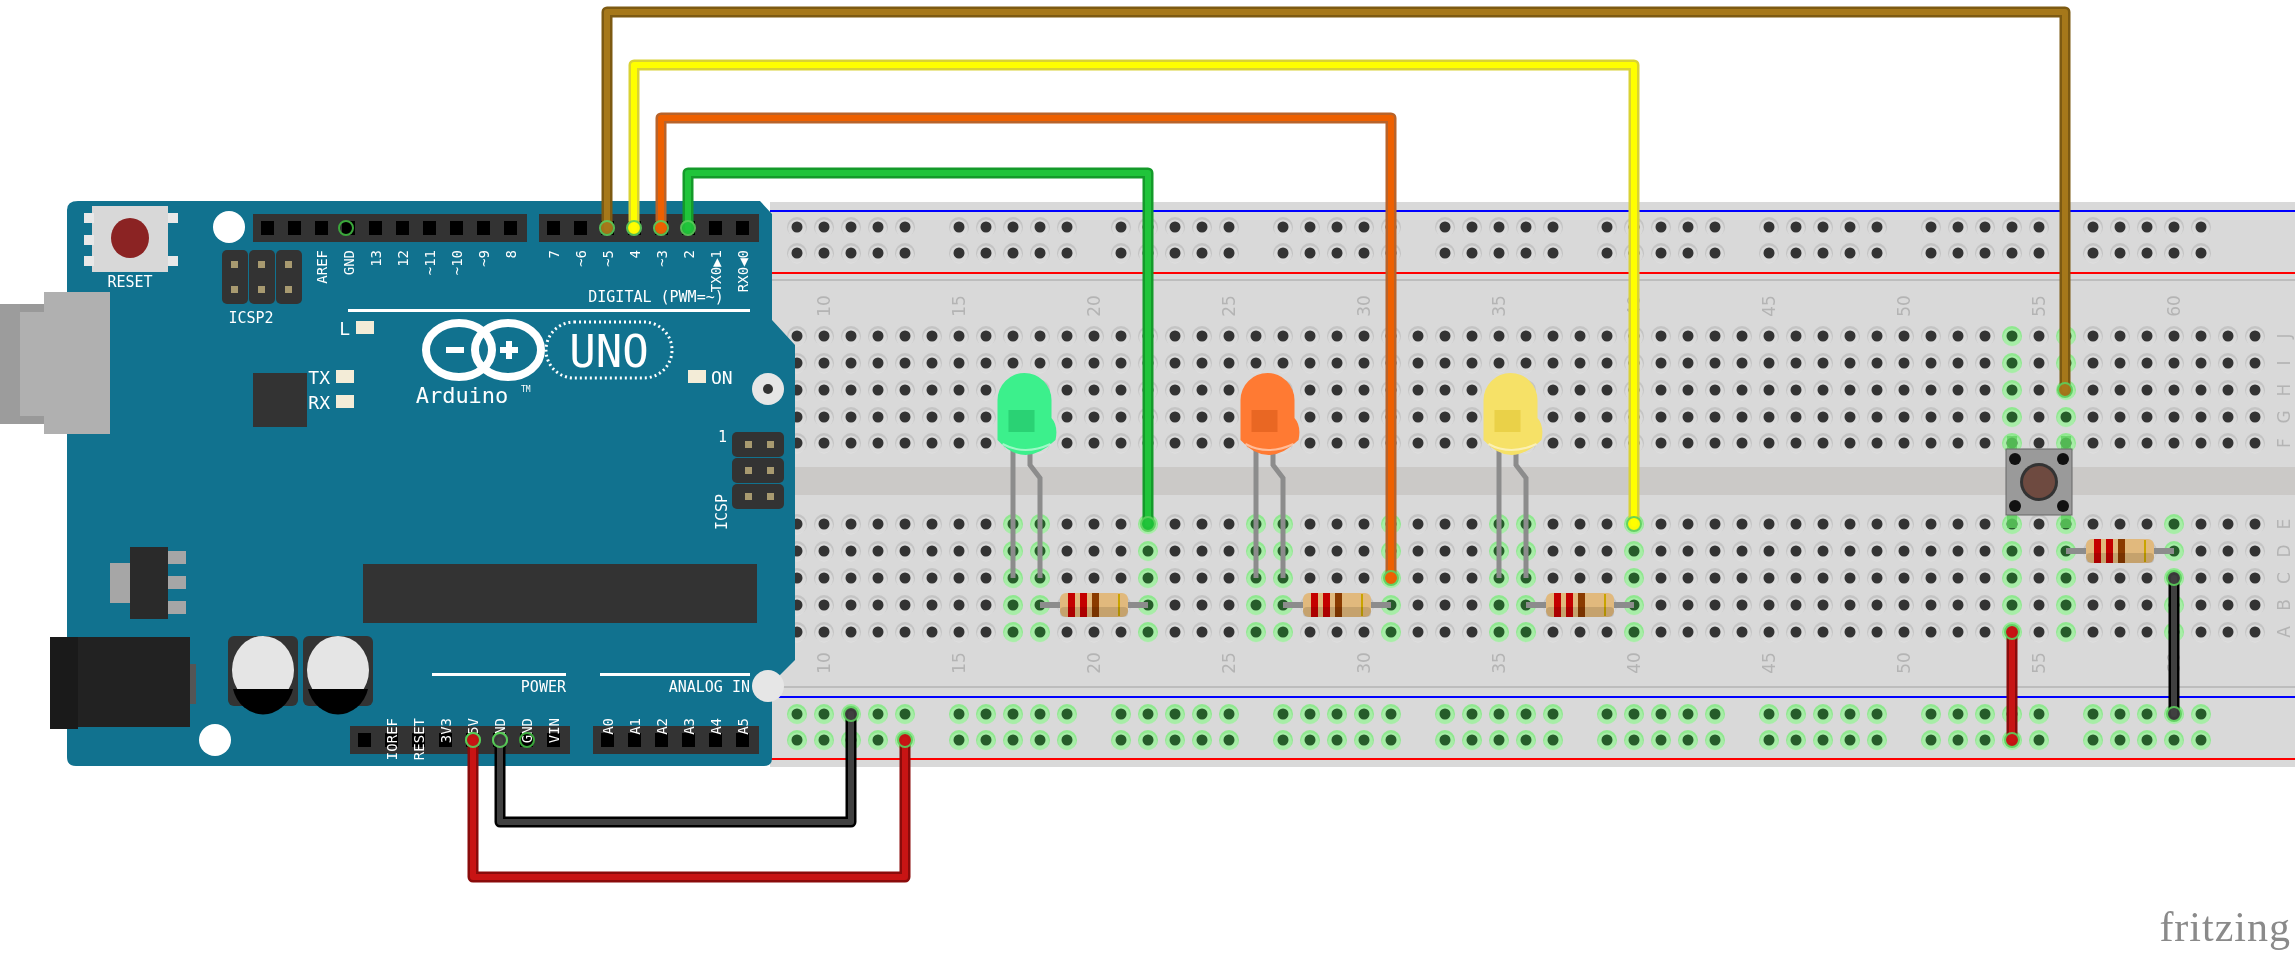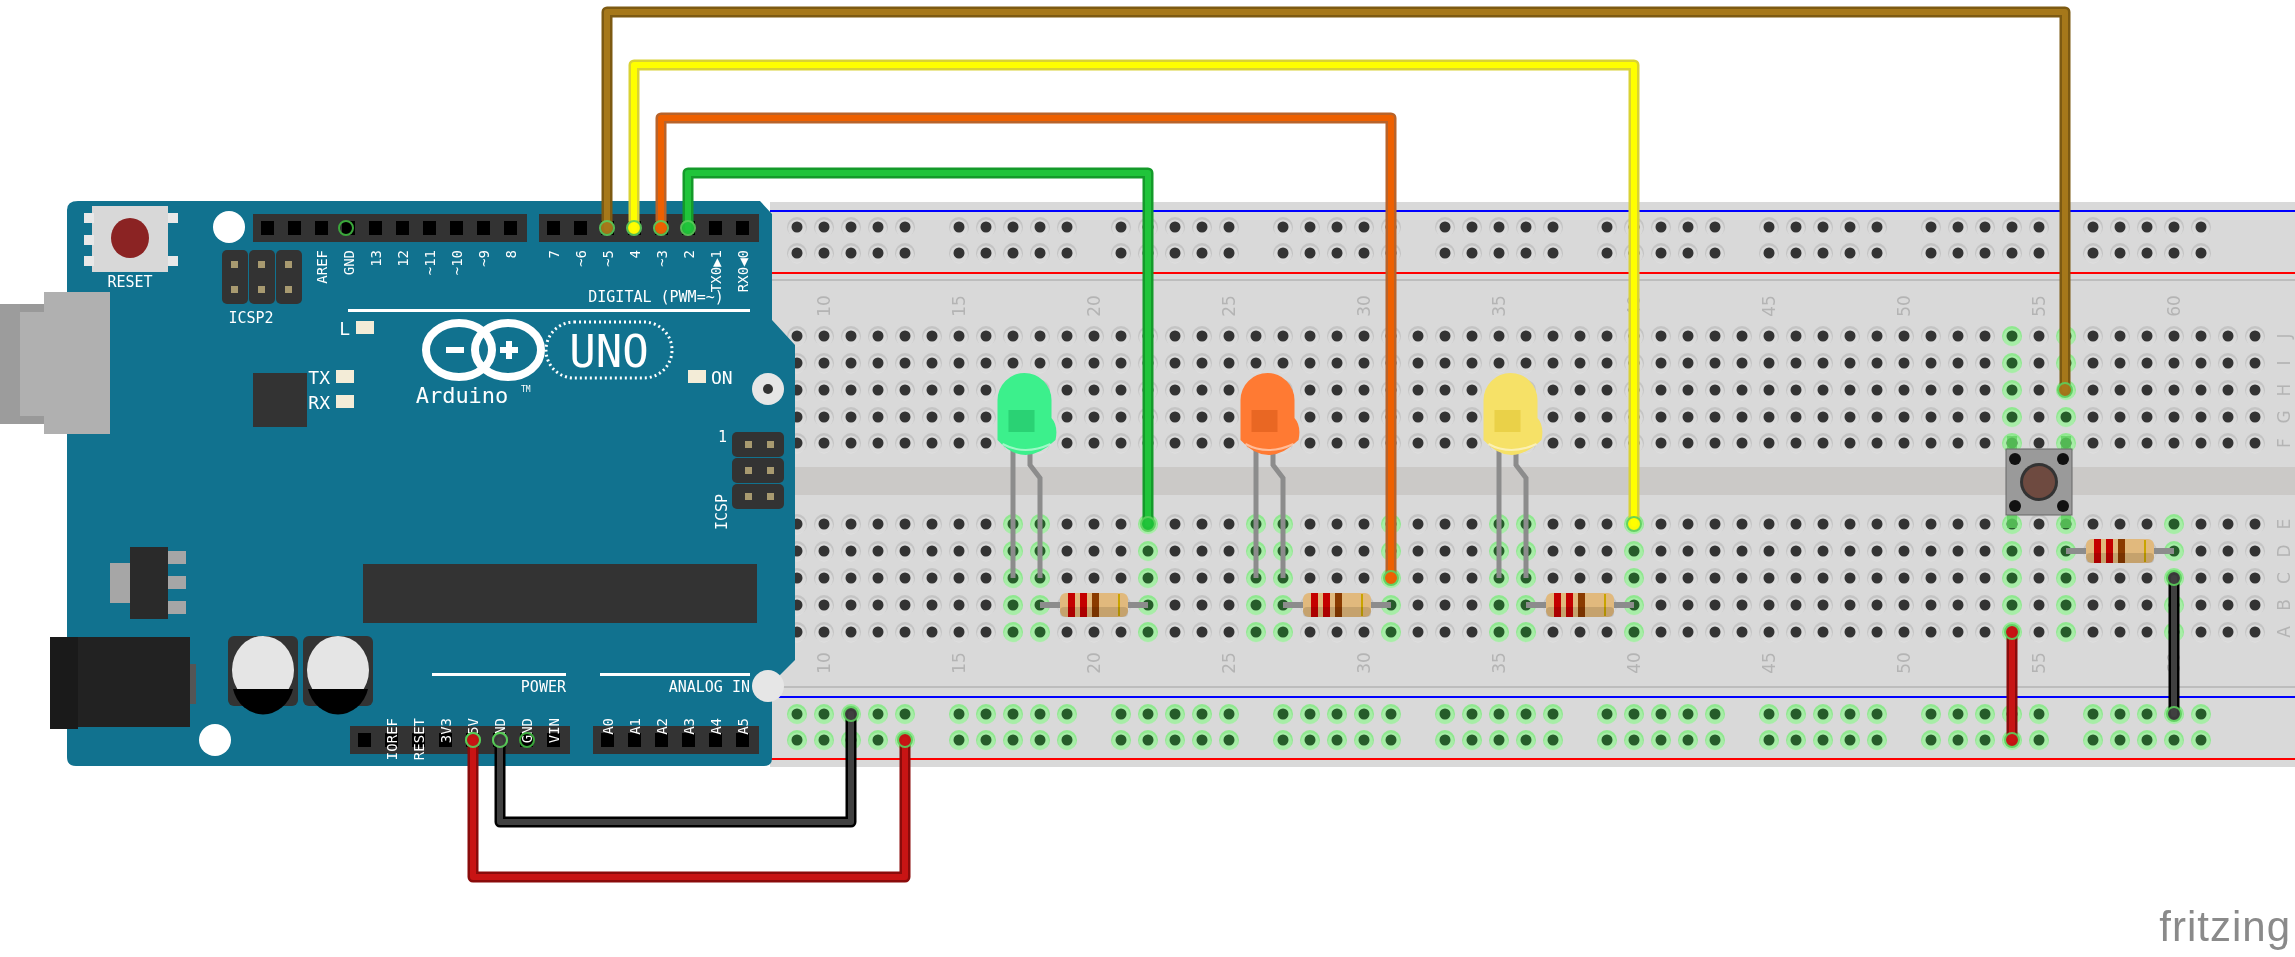--- a/index.html
+++ b/index.html
@@ -1,20 +1,20 @@
 <!DOCTYPE html>
 <html><head>
 <meta charset="utf-8">
 <style>
   html,body{margin:0;padding:0;background:#fff;}
   body{width:2295px;height:957px;position:relative;overflow:hidden;font-family:"DejaVu Sans Mono","Liberation Mono",monospace;}
   #stage{position:absolute;left:0;top:0;width:2295px;height:957px;}
   .pcb-text{font-family:"DejaVu Sans Mono","Liberation Mono",monospace;fill:#fff;}
   .bb-num{font-family:"DejaVu Sans","Liberation Sans",sans-serif;fill:#b4b4b4;font-size:17px;}
-  #fritzing-logo{position:absolute;right:4px;bottom:6px;font-family:Liberation Sans, sans-serif;font-size:42px;color:#8a8a8a;letter-spacing:1px;}
+  #fritzing-logo{position:absolute;right:4px;bottom:6px;font-family:Liberation Serif, serif;font-size:42px;color:#8a8a8a;letter-spacing:1px;}
 </style>
 </head>
 <body>
 
 <svg id="stage" xmlns="http://www.w3.org/2000/svg" width="2295" height="957" viewBox="0 0 2295 957">
   <g id="g-breadboard">
       <rect x="770" y="202" width="1525" height="565" fill="#d9d9d9"></rect>
       <rect x="770" y="467" width="1525" height="28" fill="#cbc9c7"></rect>
       <line x1="770" y1="211" x2="2295" y2="211" stroke="#0000ff" stroke-width="2"></line>
       <line x1="770" y1="273" x2="2295" y2="273" stroke="#ff0000" stroke-width="2"></line>

